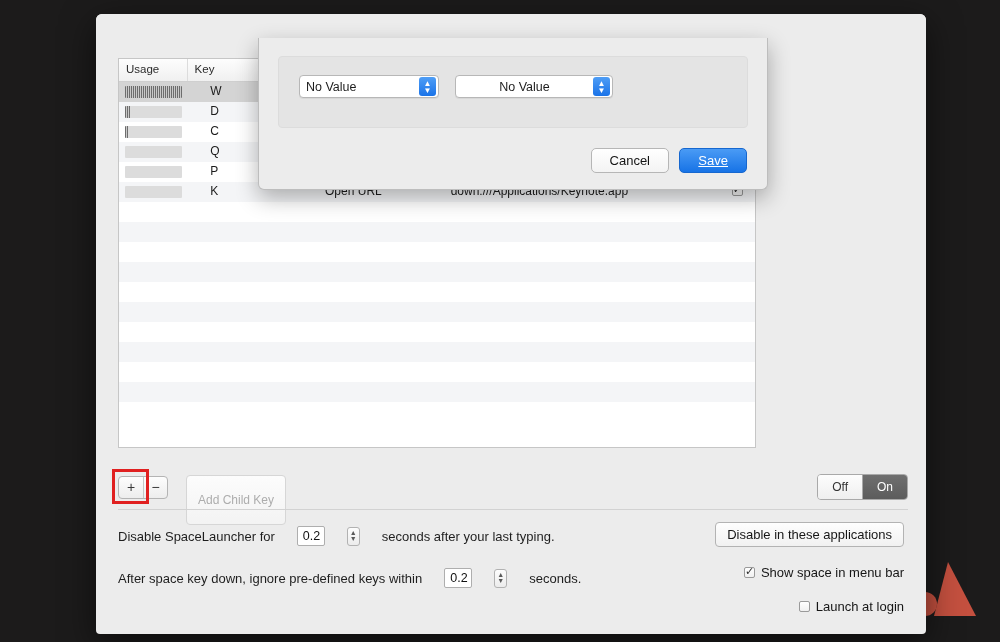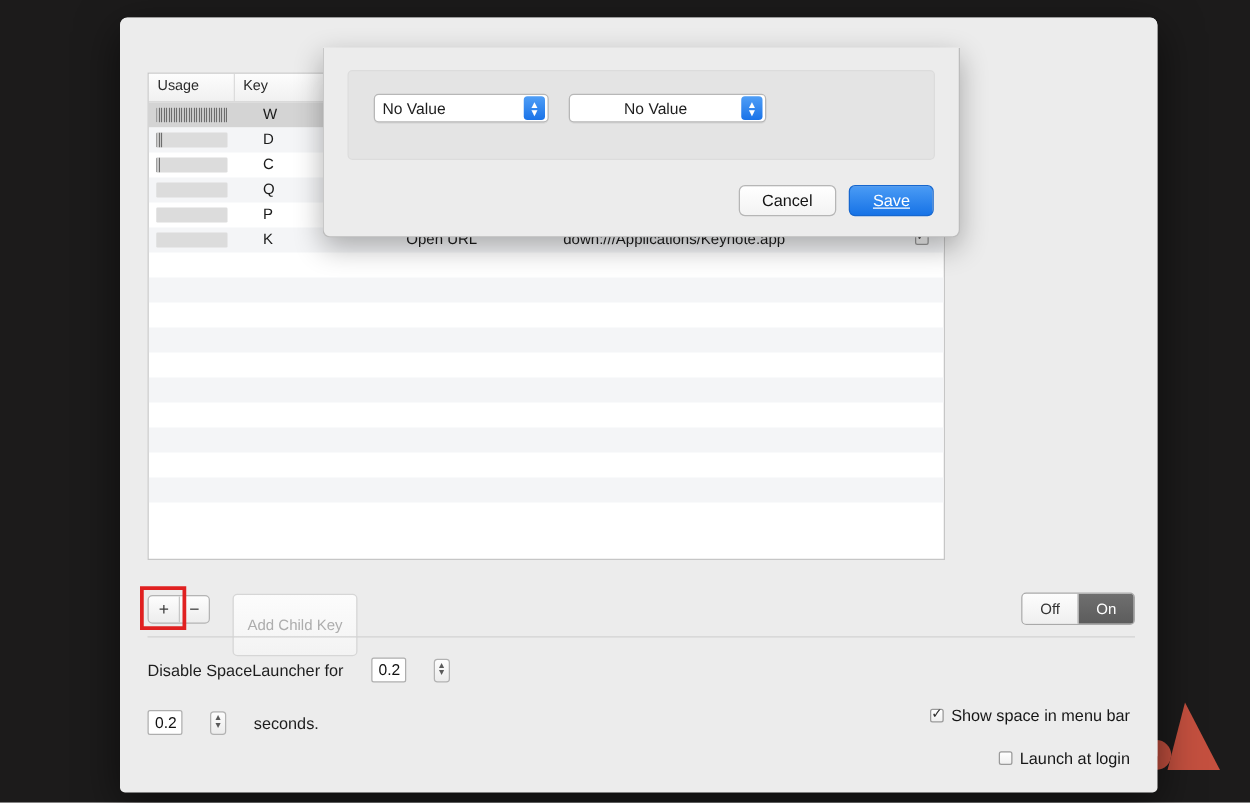--- a/index.html
+++ b/index.html
@@ -325,31 +325,34 @@
 
     <hr class="sep" style="top:495px">
 
     <div class="srow" style="top:512px">
       <span>Disable SpaceLauncher for</span>
       <span class="numfield" style="width:28px">0.2</span>
       <span class="stepper">
           <span>▲</span>
           <span>▼</span>
         </span>
+      <span>seconds after your last typing.</span>
     </div>
 
     <div class="srow" style="top:554px">
+      <span>After space key down, ignore pre-defined keys within</span>
       <span class="numfield" style="width:28px">0.2</span>
       <span class="stepper">
           <span>▲</span>
           <span>▼</span>
         </span>
       <span>seconds.</span>
     </div>
 
+    <div class="rbtn" style="right:22px; top:508px">Disable in these applications</div>
 
     <div class="rchk" style="right:22px; top:551px">
       <span class="cbx on"></span>
       <span>Show space in menu bar</span>
     </div>
 
     <div class="rchk" style="right:22px; top:585px">
       <span class="cbx"></span>
       <span>Launch at login</span>
     </div>

